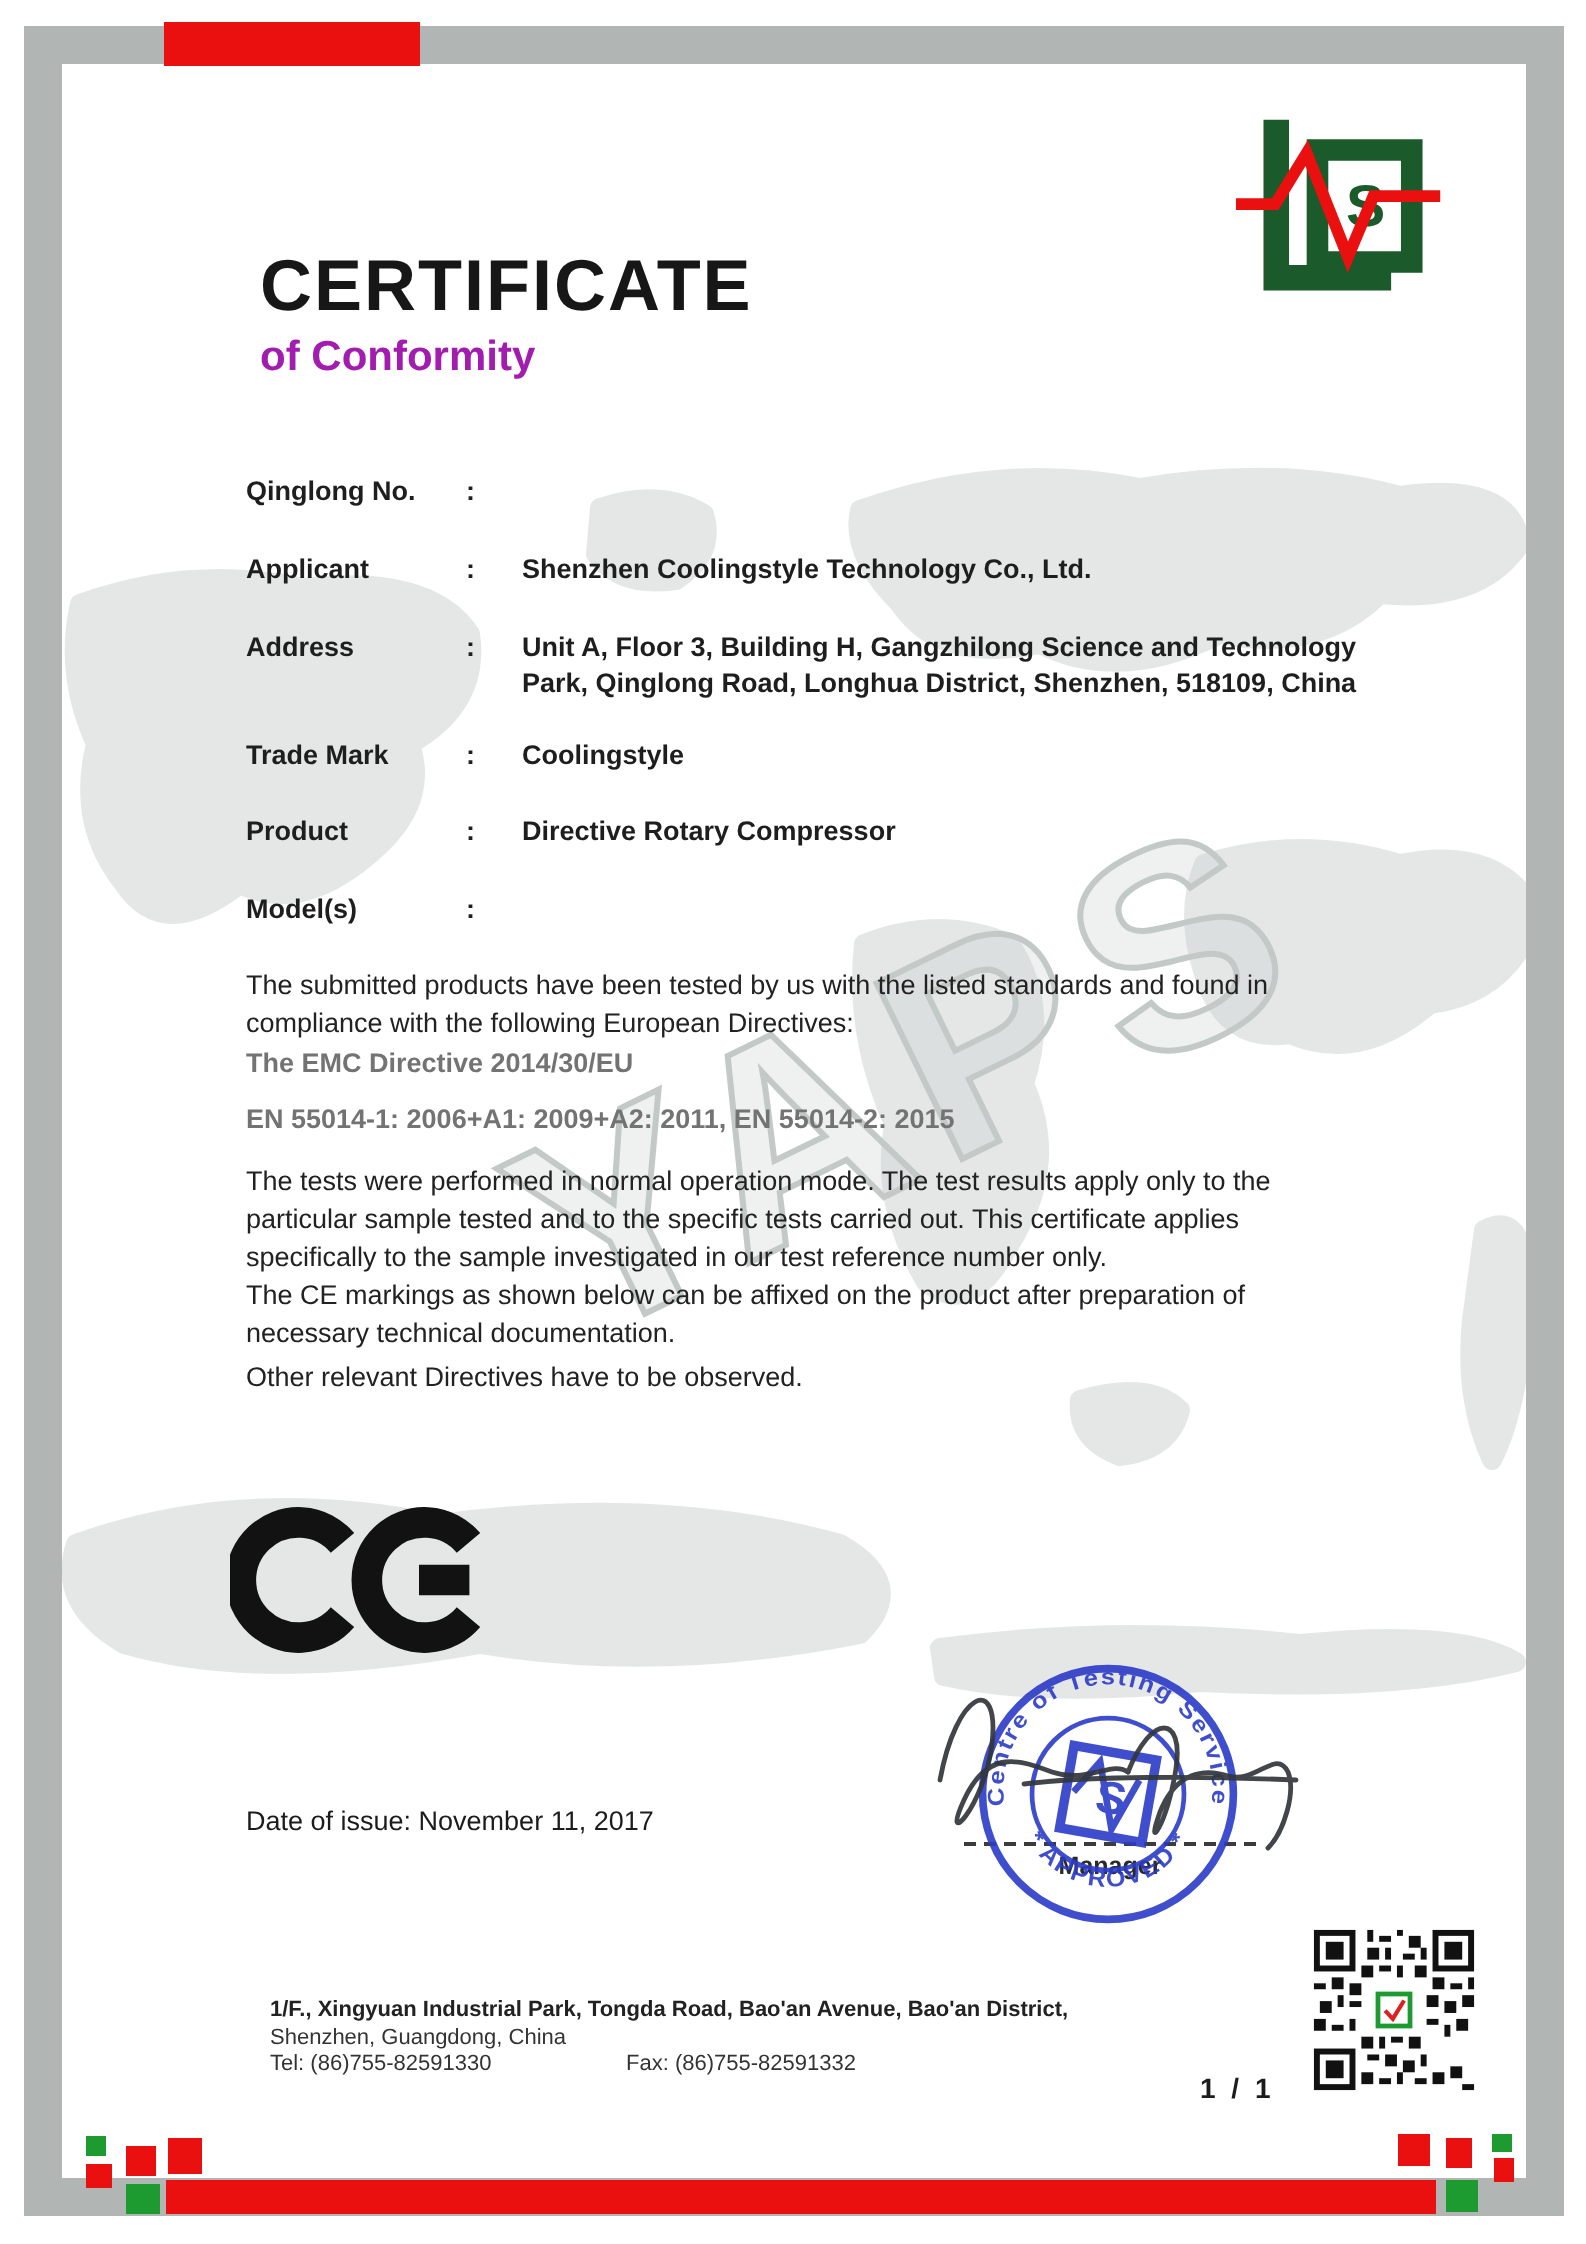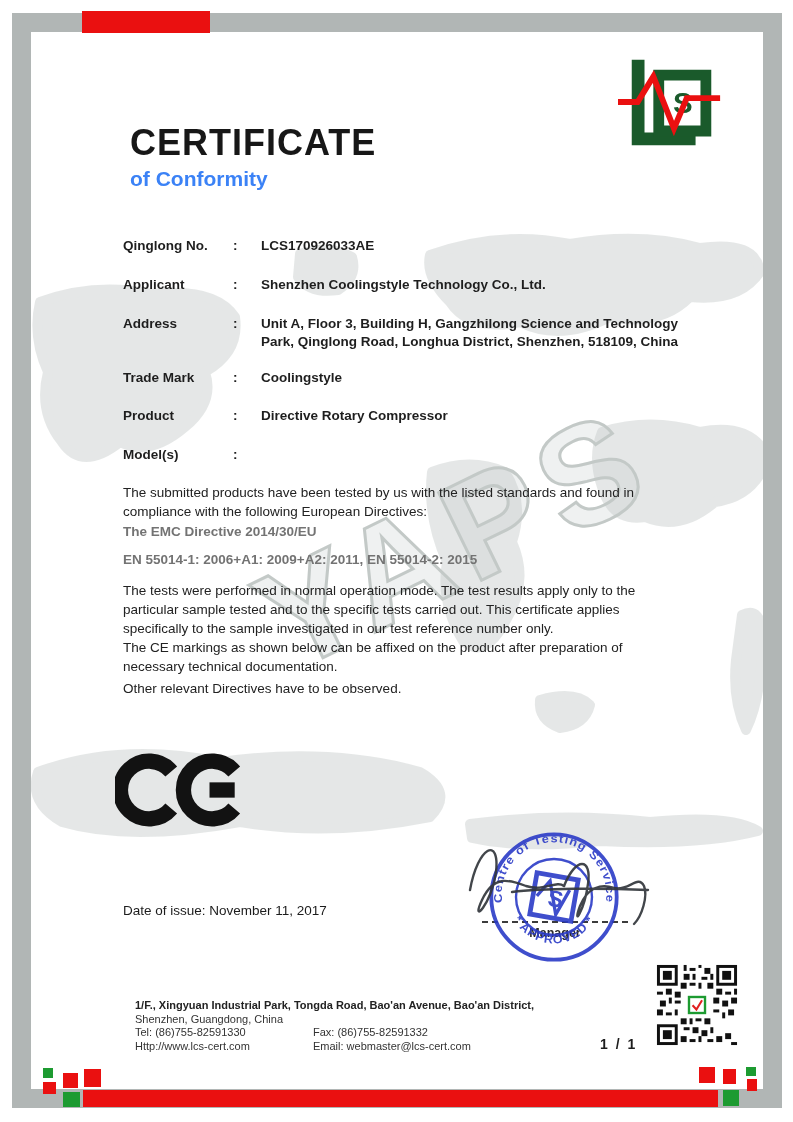--- a/index.html
+++ b/index.html
@@ -36,21 +36,21 @@
     font-size:142px;font-weight:bold;letter-spacing:10px;
     color:rgba(199,205,203,0.28);
     -webkit-text-stroke:3px #c3c9c7;
     transform:rotate(-26deg);transform-origin:0 50%;
     white-space:nowrap;
   }
   
   .logo-box{position:absolute;left:618px;top:50px;width:108px;height:108px;z-index:2}
   .title-block{position:absolute;left:130px;top:122px;z-index:2}
   .title-main{font-size:36px;font-weight:bold;letter-spacing:1px;color:#171717}
-  .title-sub{font-size:21px;font-weight:bold;margin-top:3px;color:#3b82f6}
+  .title-sub{font-size:21px;font-weight:bold;margin-top:3px;color:#a21caf}
   
   .field-row{position:absolute;left:123px;width:562px;display:flex;z-index:2;
     font-size:13.5px;font-weight:bold;line-height:18px;color:#1e1e1e}
   .field-label{width:110px;flex:none}
   .field-colon{width:28px;flex:none;text-align:left}
   .field-value{flex:1}
   
   .para{position:absolute;left:123px;width:552px;font-size:13.5px;line-height:19px;color:#222;z-index:2}
   .para.bold{font-weight:bold;color:#737373}
   
@@ -117,21 +117,20 @@
   </svg>
 
   <div class="title-block">
     <div class="title-main">CERTIFICATE</div>
     <div class="title-sub">of Conformity</div>
   </div>
 
   <div class="field-row" style="top:237px">
     <span class="field-label">Qinglong No.</span>
     <span class="field-colon">:</span>
-    <span class="field-value">LCS170926033AE</span>
   </div>
   <div class="field-row" style="top:276px">
     <span class="field-label">Applicant</span>
     <span class="field-colon">:</span>
     <span class="field-value">Shenzhen Coolingstyle Technology Co., Ltd.</span>
   </div>
   <div class="field-row" style="top:315px">
     <span class="field-label">Address</span>
     <span class="field-colon">:</span>
     <span class="field-value">Unit A, Floor 3, Building H, Gangzhilong Science and Technology Park, Qinglong Road, Longhua District, Shenzhen, 518109, China</span>
@@ -200,24 +199,20 @@
       <path d="M60 64 C90 60 150 60 196 62"></path>
     </g>
   </svg>
 
   <div class="footer-block">
     <div class="footer-bold">1/F., Xingyuan Industrial Park, Tongda Road, Bao'an Avenue, Bao'an District,</div>
     <div>Shenzhen, Guangdong, China</div>
     <div class="footer-row">
       <span class="c1">Tel: (86)755-82591330</span>
       <span>Fax: (86)755-82591332</span>
-    </div>
-    <div class="footer-row">
-      <span class="c1">Http://www.lcs-cert.com</span>
-      <span>Email: webmaster@lcs-cert.com</span>
     </div>
   </div>
 
   <svg class="qr-box" width="86" height="86" viewBox="0 0 29 29">
     <rect width="29" height="29" fill="#fff"></rect>
     <g fill="#111">
       <rect x="1" y="1" width="7" height="7"></rect>
         <rect x="21" y="1" width="7" height="7"></rect>
         <rect x="1" y="21" width="7" height="7"></rect>
     </g>

